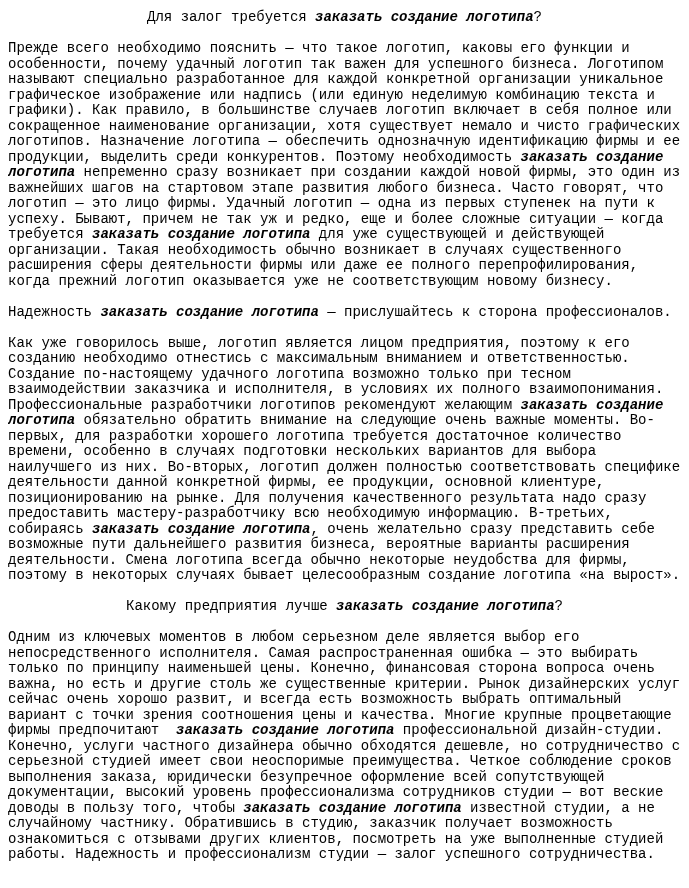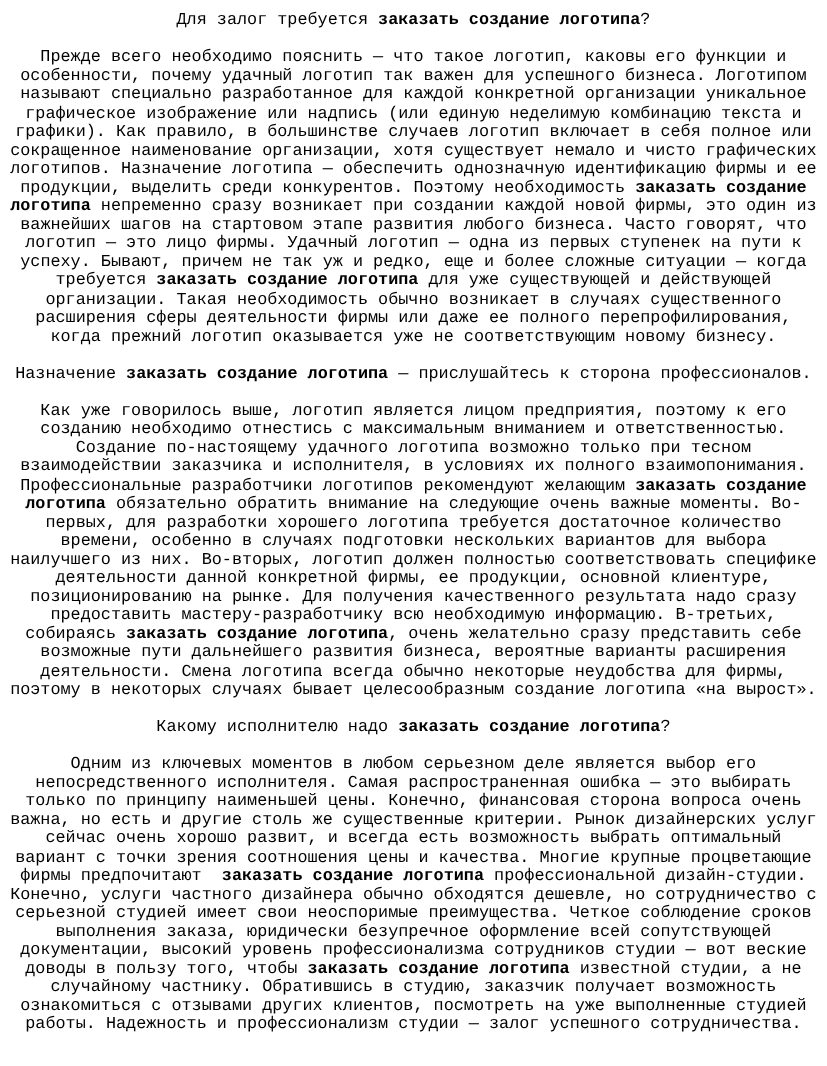--- a/index.html
+++ b/index.html
@@ -21,24 +21,24 @@
   .heading {
     text-align: center;
     white-space: pre;
     margin: 15.5px 0;
     font-weight: normal;
     font-size: 14px;
   }
   .paragraph {
     white-space: pre;
     margin: 15.5px 0;
-    text-align: center;
   }
   .bold {
     font-weight: bold;
+    font-style: italic;
   }
 </style>
 </head>
 <body>
 
 <div class="doc">
     <div class="heading"><span class="">Для залог требуется </span><span class="bold">заказать создание логотипа</span><span class="">?</span></div>
     <div class="paragraph"><span class="">Прежде всего необходимо пояснить — что такое логотип, каковы его функции и
 особенности, почему удачный логотип так важен для успешного бизнеса. Логотипом
 называют специально разработанное для каждой конкретной организации уникальное
@@ -48,38 +48,38 @@
 логотипов. Назначение логотипа — обеспечить однозначную идентификацию фирмы и ее
 продукции, выделить среди конкурентов. Поэтому необходимость </span><span class="bold">заказать создание
 логотипа</span><span class=""> непременно сразу возникает при создании каждой новой фирмы, это один из
 важнейших шагов на стартовом этапе развития любого бизнеса. Часто говорят, что
 логотип — это лицо фирмы. Удачный логотип — одна из первых ступенек на пути к
 успеху. Бывают, причем не так уж и редко, еще и более сложные ситуации — когда
 требуется </span><span class="bold">заказать создание логотипа</span><span class=""> для уже существующей и действующей
 организации. Такая необходимость обычно возникает в случаях существенного
 расширения сферы деятельности фирмы или даже ее полного перепрофилирования,
 когда прежний логотип оказывается уже не соответствующим новому бизнесу.</span></div>
-    <div class="paragraph"><span class="">Назначение </span><span class="bold">заказать создание логотипа</span><span class=""> — прислушайтесь к сторона профессионалов.</span></div>
+    <div class="paragraph"><span class="">Надежность </span><span class="bold">заказать создание логотипа</span><span class=""> — прислушайтесь к сторона профессионалов.</span></div>
     <div class="paragraph"><span class="">Как уже говорилось выше, логотип является лицом предприятия, поэтому к его
 созданию необходимо отнестись с максимальным вниманием и ответственностью.
 Создание по-настоящему удачного логотипа возможно только при тесном
 взаимодействии заказчика и исполнителя, в условиях их полного взаимопонимания.
 Профессиональные разработчики логотипов рекомендуют желающим </span><span class="bold">заказать создание
 логотипа</span><span class=""> обязательно обратить внимание на следующие очень важные моменты. Во-
 первых, для разработки хорошего логотипа требуется достаточное количество
 времени, особенно в случаях подготовки нескольких вариантов для выбора
 наилучшего из них. Во-вторых, логотип должен полностью соответствовать специфике
 деятельности данной конкретной фирмы, ее продукции, основной клиентуре,
 позиционированию на рынке. Для получения качественного результата надо сразу
 предоставить мастеру-разработчику всю необходимую информацию. В-третьих,
 собираясь </span><span class="bold">заказать создание логотипа</span><span class="">, очень желательно сразу представить себе
 возможные пути дальнейшего развития бизнеса, вероятные варианты расширения
 деятельности. Смена логотипа всегда обычно некоторые неудобства для фирмы,
 поэтому в некоторых случаях бывает целесообразным создание логотипа «на вырост».</span></div>
-    <div class="heading"><span class="">Какому исполнителю надо </span><span class="bold">заказать создание логотипа</span><span class="">?</span></div>
+    <div class="heading"><span class="">Какому предприятия лучше </span><span class="bold">заказать создание логотипа</span><span class="">?</span></div>
     <div class="paragraph"><span class="">Одним из ключевых моментов в любом серьезном деле является выбор его
 непосредственного исполнителя. Самая распространенная ошибка — это выбирать
 только по принципу наименьшей цены. Конечно, финансовая сторона вопроса очень
 важна, но есть и другие столь же существенные критерии. Рынок дизайнерских услуг
 сейчас очень хорошо развит, и всегда есть возможность выбрать оптимальный
 вариант с точки зрения соотношения цены и качества. Многие крупные процветающие
 фирмы предпочитают  </span><span class="bold">заказать создание логотипа</span><span class=""> профессиональной дизайн-студии.
 Конечно, услуги частного дизайнера обычно обходятся дешевле, но сотрудничество с
 серьезной студией имеет свои неоспоримые преимущества. Четкое соблюдение сроков
 выполнения заказа, юридически безупречное оформление всей сопутствующей

